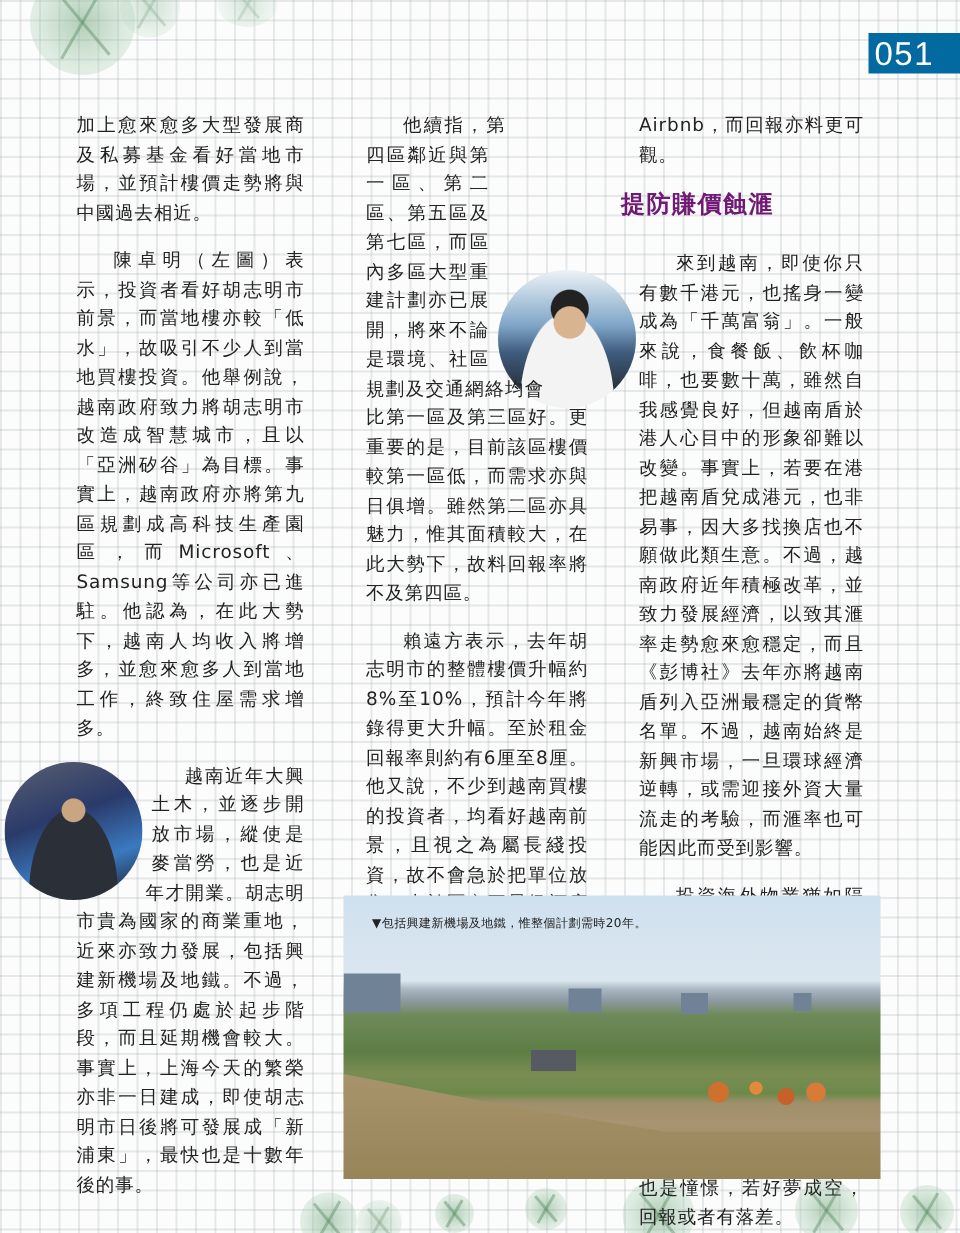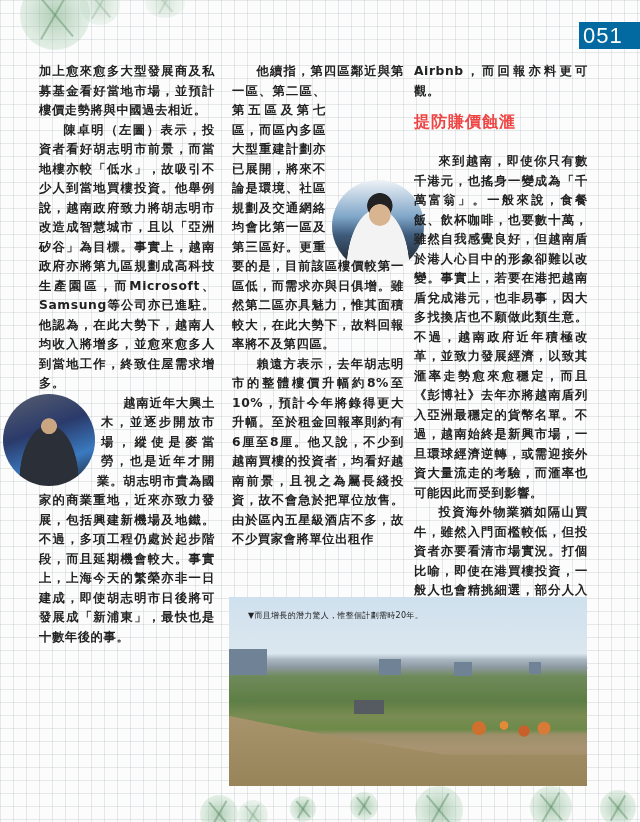--- a/index.html
+++ b/index.html
@@ -19,23 +19,23 @@
     content:""; position:absolute; left:50%; top:50%; width:2px; height:80%;
     background:rgba(90,140,100,0.45); transform:translate(-50%,-50%) rotate(30deg);
   }
   .tree::after { transform:translate(-50%,-50%) rotate(-40deg); }
   .page-num {
     position:absolute; left:579px; top:22px; width:61px; height:27px;
     background:#0369a1; color:#fff; font-family:"Liberation Sans", sans-serif;
     font-size:22px; line-height:27px; padding-left:4px; box-sizing:border-box; letter-spacing:1px;
   }
   .col { position:absolute; font-size:12.3px; line-height:19.5px; letter-spacing:0.6px; text-align:justify; }
-  .col p { margin:0;font-weight:bold; }
+  .col p { margin:12px; }
   .col .ind { text-indent:2em; }
-  .col h2 { margin:6px 0 19px 0; font-size:16px; font-weight:bold; letter-spacing:1px; color:#ef4444; line-height:22px;}
+  .col h2 { margin:6px 0 19px 0; font-size:16px; font-weight:bold; letter-spacing:1px; color:#701a75; line-height:22px;}
   .col1 { left:39px; top:62px; width:176px; }
   .col2 { left:232px; top:62px; width:172px; }
   .col3 { left:414px; top:62px; width:174px; }
   .float-circ { float:left; shape-outside:circle(50%); border-radius:50%; overflow:hidden; }
   .float-circ-r { float:right; shape-outside:circle(50%); border-radius:50%; overflow:hidden; }
   .portrait-a {
     width:92px; height:92px; margin:0 6px 4px -36px;
     background: radial-gradient(circle at 50% 35%, #caa582 0 10%, transparent 11%),
                 radial-gradient(ellipse at 50% 95%, #2b2f38 0 45%, transparent 46%),
                 linear-gradient(160deg, #5a6070 0%, #2a3a6a 40%, #3a7ac0 70%, #1a1a22 100%);
@@ -104,14 +104,14 @@
 </div>
 
 <div class="photo">
   <div class="bldg" style="left:0;top:52px;width:38px;height:26px;"></div>
   <div class="bldg" style="left:150px;top:62px;width:22px;height:16px;"></div>
   <div class="bldg" style="left:225px;top:65px;width:18px;height:14px;"></div>
   <div class="bldg" style="left:300px;top:65px;width:12px;height:12px;"></div>
   <div class="bldg" style="left:125px;top:103px;width:30px;height:14px;background:#555b60;"></div>
   <div class="roofs"></div>
   <div class="river"></div>
-  <div class="caption">▼而且增長的潛力驚人，惟整個計劃需時20年。</div>
+  <div class="caption">▼包括興建新機場及地鐵，惟整個計劃需時20年。</div>
 </div>
 
 </body></html>

